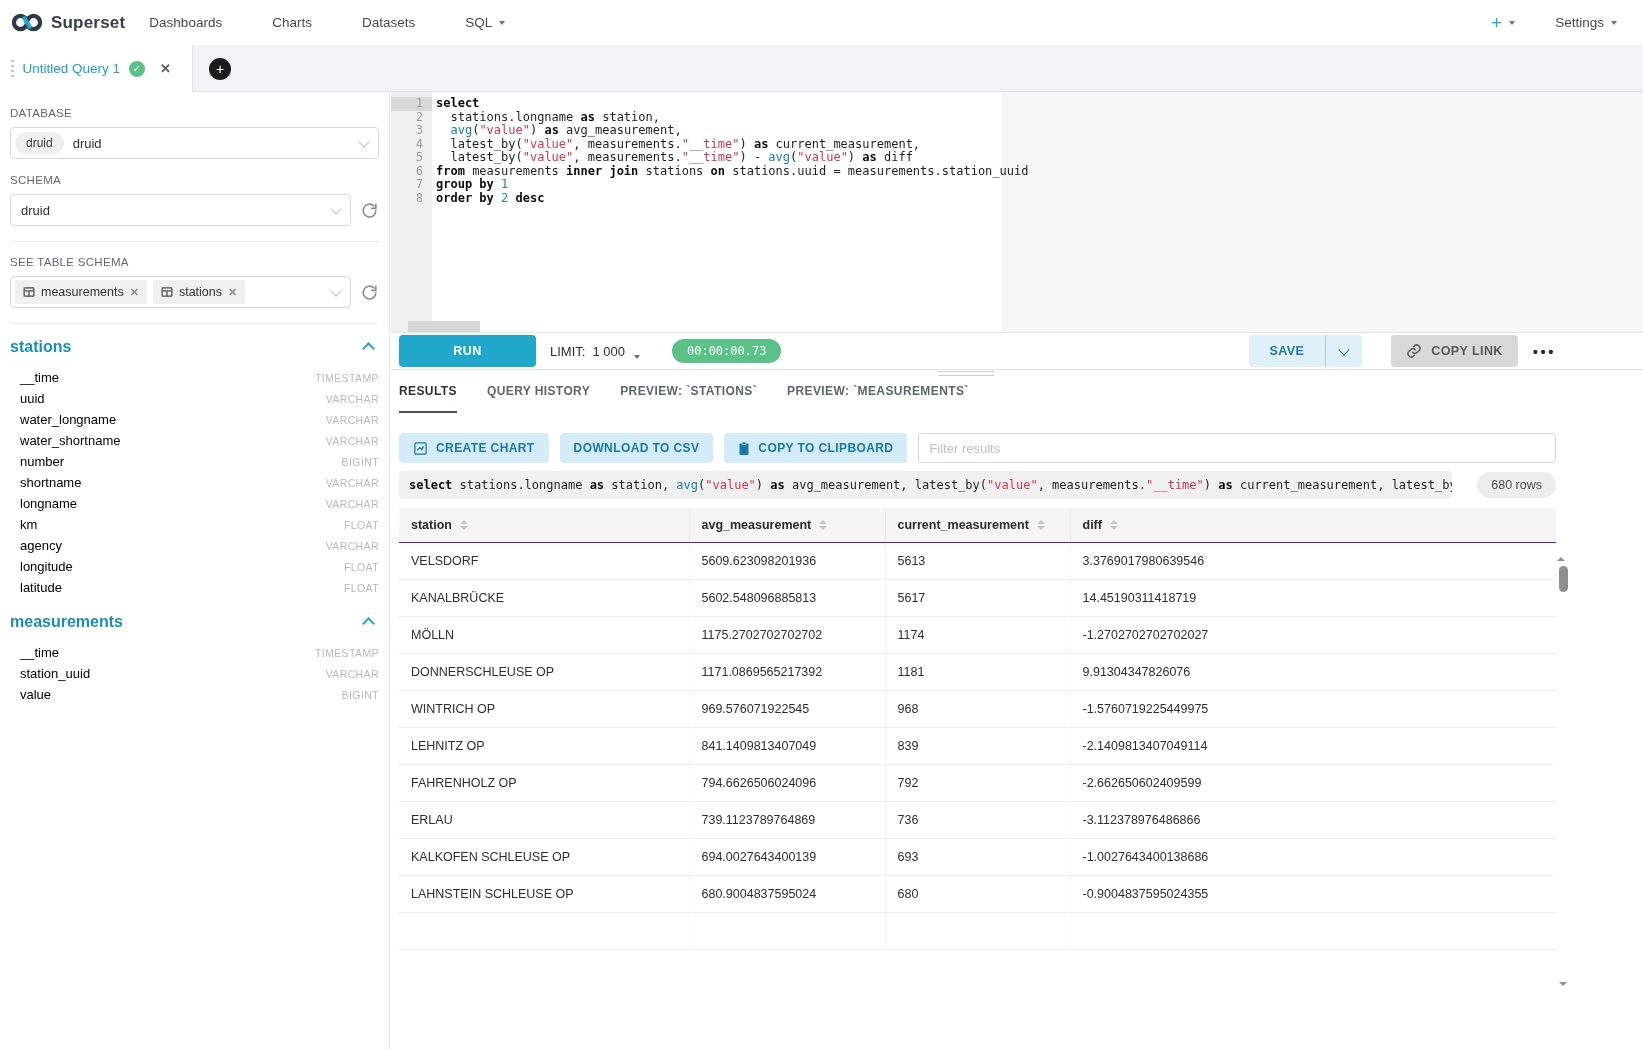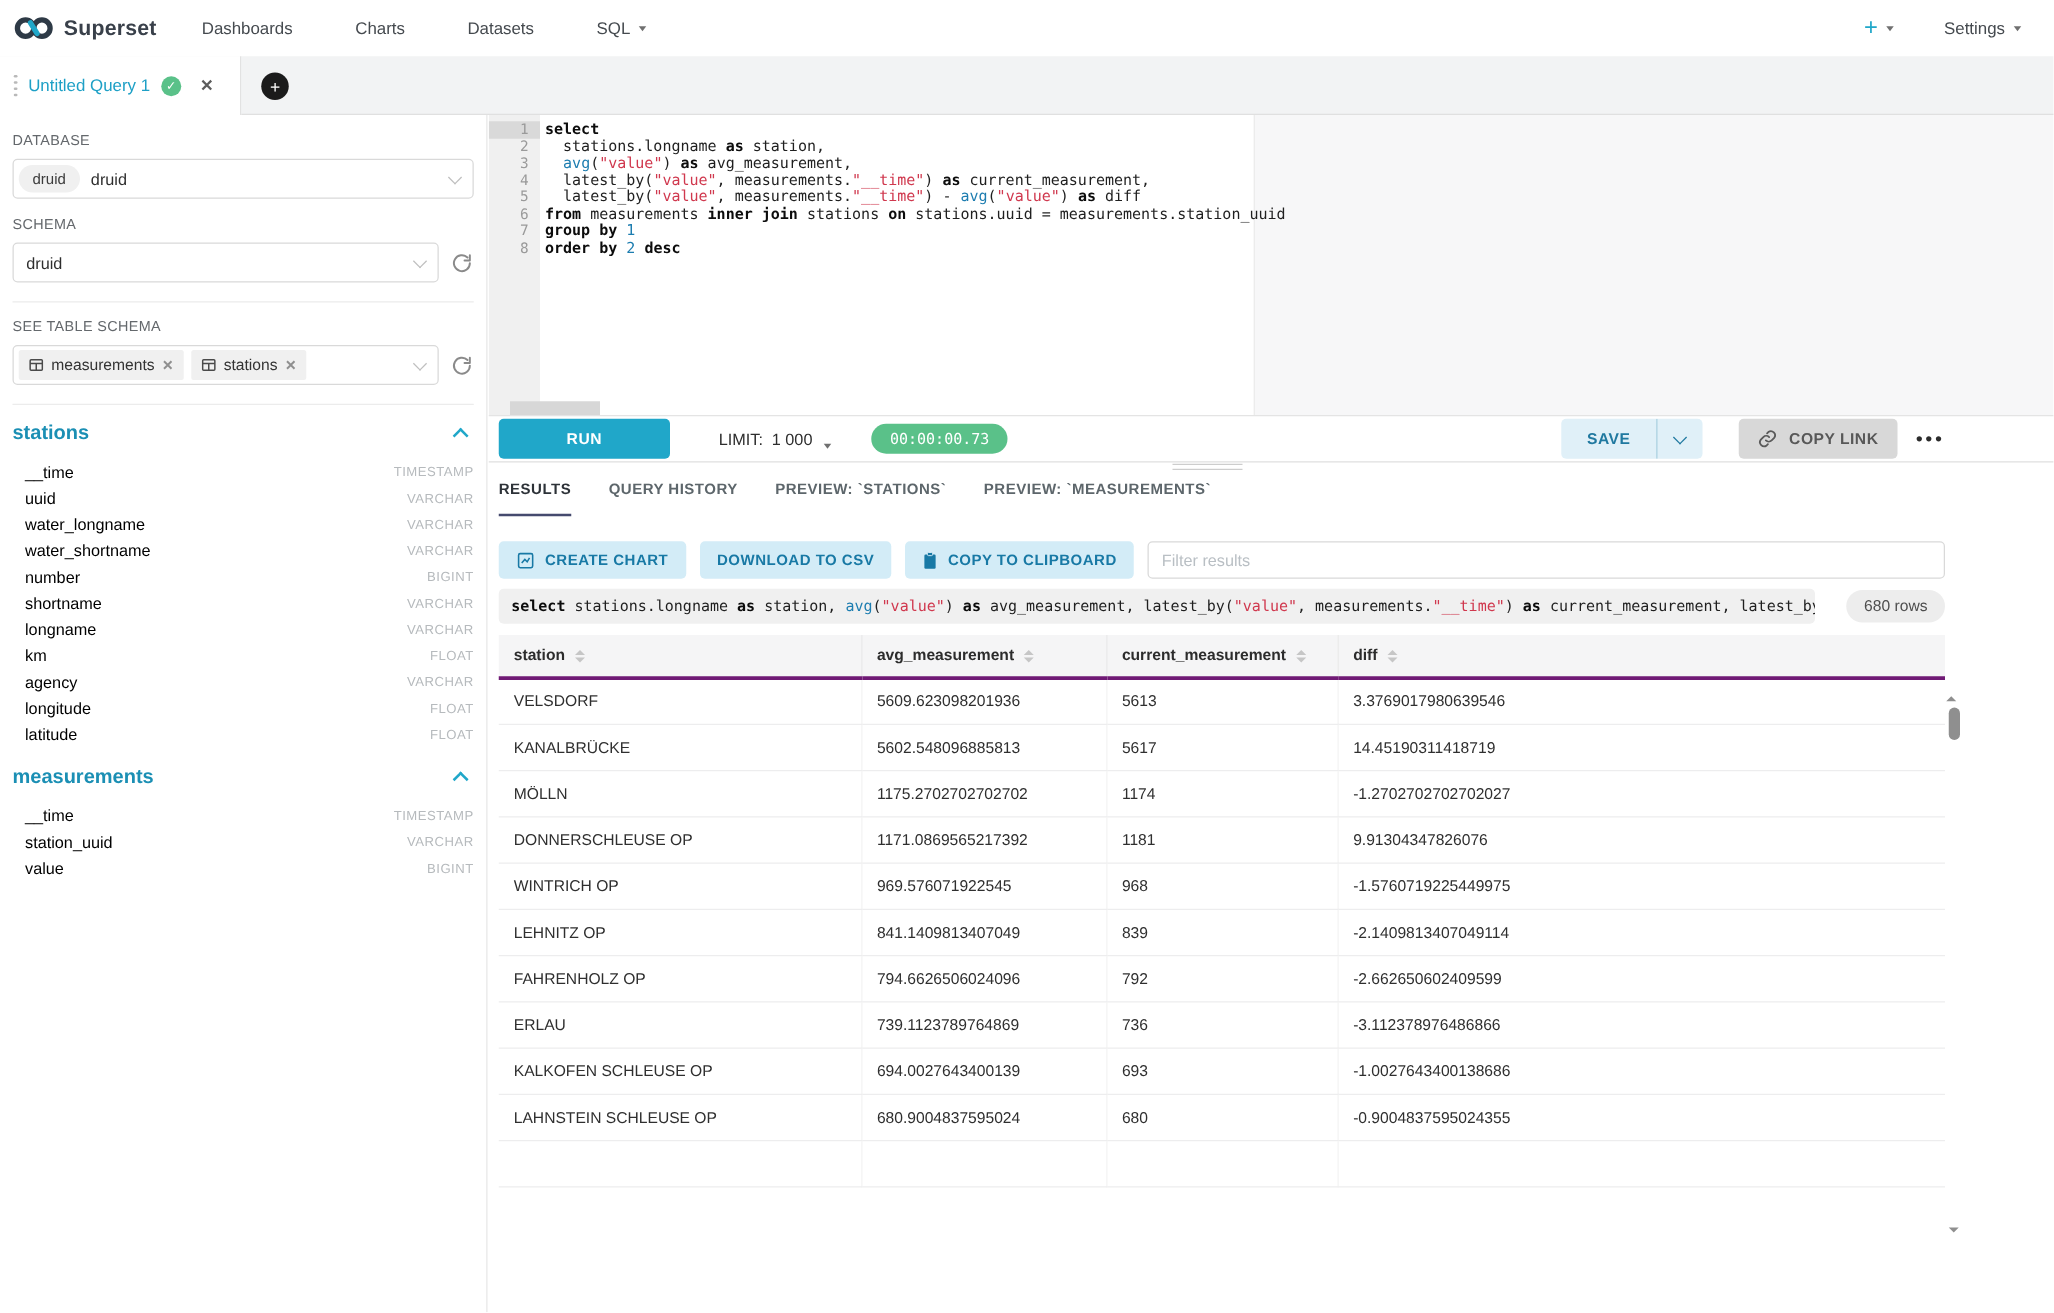--- a/index.html
+++ b/index.html
@@ -2,21 +2,21 @@
 <html><head>
 <meta charset="utf-8">
 <style>
   html,body{margin:0;padding:0;background:#fff;}
   .app{position:relative;width:1643px;height:1050px;background:#fff;overflow:hidden;
        font-family:"Liberation Sans",sans-serif;color:#2f2f2f;}
   
   .navbar{position:absolute;left:0;top:0;width:100%;height:45px;background:#fff;display:flex;align-items:center;}
   .brand{display:flex;align-items:center;gap:7px;padding-left:10px;}
   .brand-name{font-size:17px;font-weight:700;color:#39404a;letter-spacing:.2px;}
-  .nav-items{display:flex;margin-left:36px;gap:50px;font-size:13.5px;color:#454a4f;}
+  .nav-items{display:flex;margin-left:24px;gap:50px;font-size:13.5px;color:#454a4f;}
   .nav-item{display:flex;align-items:center;cursor:pointer;}
   .nav-right{margin-left:auto;display:flex;align-items:center;gap:40px;padding-right:26px;}
   .plus-menu{color:#20a7c9;font-size:19px;display:flex;align-items:center;}
   .settings-menu{font-size:13.5px;color:#454a4f;display:flex;align-items:center;}
   .cdown{display:inline-block;width:0;height:0;border-left:3.5px solid transparent;border-right:3.5px solid transparent;
          border-top:4.5px solid #707070;margin-left:7px;}
   
   .tabstrip{position:absolute;left:0;top:45px;width:100%;height:47px;background:#f2f3f4;
             box-shadow:inset 0 -1px 0 #e0e0e0;display:flex;align-items:stretch;}
   .qtab{width:193px;background:#fff;border-right:1px solid #e2e2e2;display:flex;align-items:center;gap:9px;
@@ -69,21 +69,21 @@
   .sg-k{font-weight:700;color:#0c0c0c;}
   .sg-f{color:#1d7db0;}
   .sg-s{color:#d0384e;}
   .sg-n{color:#1d7db0;}
   .sg-p{color:#1f1f1f;}
   
   .toolbar{position:absolute;left:0;top:241px;width:1173px;height:36px;display:flex;align-items:center;
            padding:0 8px;box-sizing:border-box;}
   .run-btn{width:137px;height:32px;background:#20a7c9;color:#fff;font-weight:700;font-size:12.5px;letter-spacing:.5px;
            border:none;border-radius:4px;display:flex;align-items:center;justify-content:center;}
-  .limit{margin-left:39px;display:flex;align-items:flex-end;font-size:13px;color:#2e2e2e;gap:7px;}
+  .limit{margin-left:14px;display:flex;align-items:flex-end;font-size:13px;color:#2e2e2e;gap:7px;}
   .timer{margin-left:32px;background:#5ac189;color:#fff;font-family:"DejaVu Sans Mono",monospace;font-size:12px;
          padding:5px 15px;border-radius:14px;}
   .tb-right{margin-left:auto;display:flex;align-items:center;gap:15px;}
   .save-split{display:flex;height:32px;border-radius:4px;overflow:hidden;background:#e0f0f8;color:#2079a0;}
   .save-main{padding:0 21px;font-weight:700;font-size:12.5px;display:flex;align-items:center;letter-spacing:.4px;}
   .save-caret{width:36px;border-left:1px solid #a9cfe0;display:flex;align-items:center;justify-content:center;}
   .save-caret .chev{border-color:#2079a0;}
   .copylink{height:32px;background:#d8d8d8;border-radius:4px;display:flex;align-items:center;gap:9px;padding:0 15px;
             color:#585858;font-weight:700;font-size:12.5px;letter-spacing:.4px;border:none;margin-left:14px;}
   .dots{color:#2c2c2c;font-size:15px;letter-spacing:2.5px;font-weight:700;}
@@ -102,21 +102,21 @@
   .filter{flex:1;height:30px;border:1px solid #d9d9d9;border-radius:4px;padding:0 10px;font-size:13px;color:#333;
           box-sizing:border-box;font-family:"Liberation Sans",sans-serif;}
   .filter::placeholder{color:#b9bfc4;}
   .previewrow{margin:8px 8px 0;display:flex;align-items:center;}
   .pv-box{flex:1;height:28px;background:#f0f0f0;border-radius:4px;padding:0 10px;
           font-family:"DejaVu Sans Mono",monospace;font-size:12px;line-height:28px;white-space:nowrap;overflow:hidden;}
   .rows-badge{margin-left:25px;background:#ededed;border-radius:14px;padding:6px 14px;font-size:12.5px;color:#4e4e4e;
               white-space:nowrap;}
   
   .rtable{margin:9px 8px 0;width:1157px;border-collapse:collapse;table-layout:fixed;}
-  .rtable th{height:34px;background:#f5f5f6;border-bottom:3px solid #701a75;border-right:1px solid #e9e9e9;
+  .rtable th{height:34px;background:#f5f5f6;border-bottom:1px solid #701a75;border-right:1px solid #e9e9e9;
              font-size:12.5px;font-weight:700;color:#2c2c2c;text-align:left;padding:0 12px;box-sizing:border-box;}
   .rtable th:last-child{border-right:none;}
   .rtable td{height:37px;border-bottom:1px solid #ededee;border-right:1px solid #f4f4f4;font-size:12.5px;color:#2f2f2f;
              padding:0 12px;box-sizing:border-box;white-space:nowrap;overflow:hidden;}
   .rtable td:last-child{border-right:none;}
   .sort{display:inline-flex;flex-direction:column;gap:2px;margin-left:8px;vertical-align:middle;}
   .tri-u{width:0;height:0;border-left:4px solid transparent;border-right:4px solid transparent;border-bottom:4px solid #c6c6c6;}
   .tri-d{width:0;height:0;border-left:4px solid transparent;border-right:4px solid transparent;border-top:4px solid #c6c6c6;}
   .vscroll{position:absolute;left:1166px;top:169px;width:13px;height:446px;}
   .vscroll .tri-u{border-bottom-color:#8f8f8f;margin:0 auto;}

